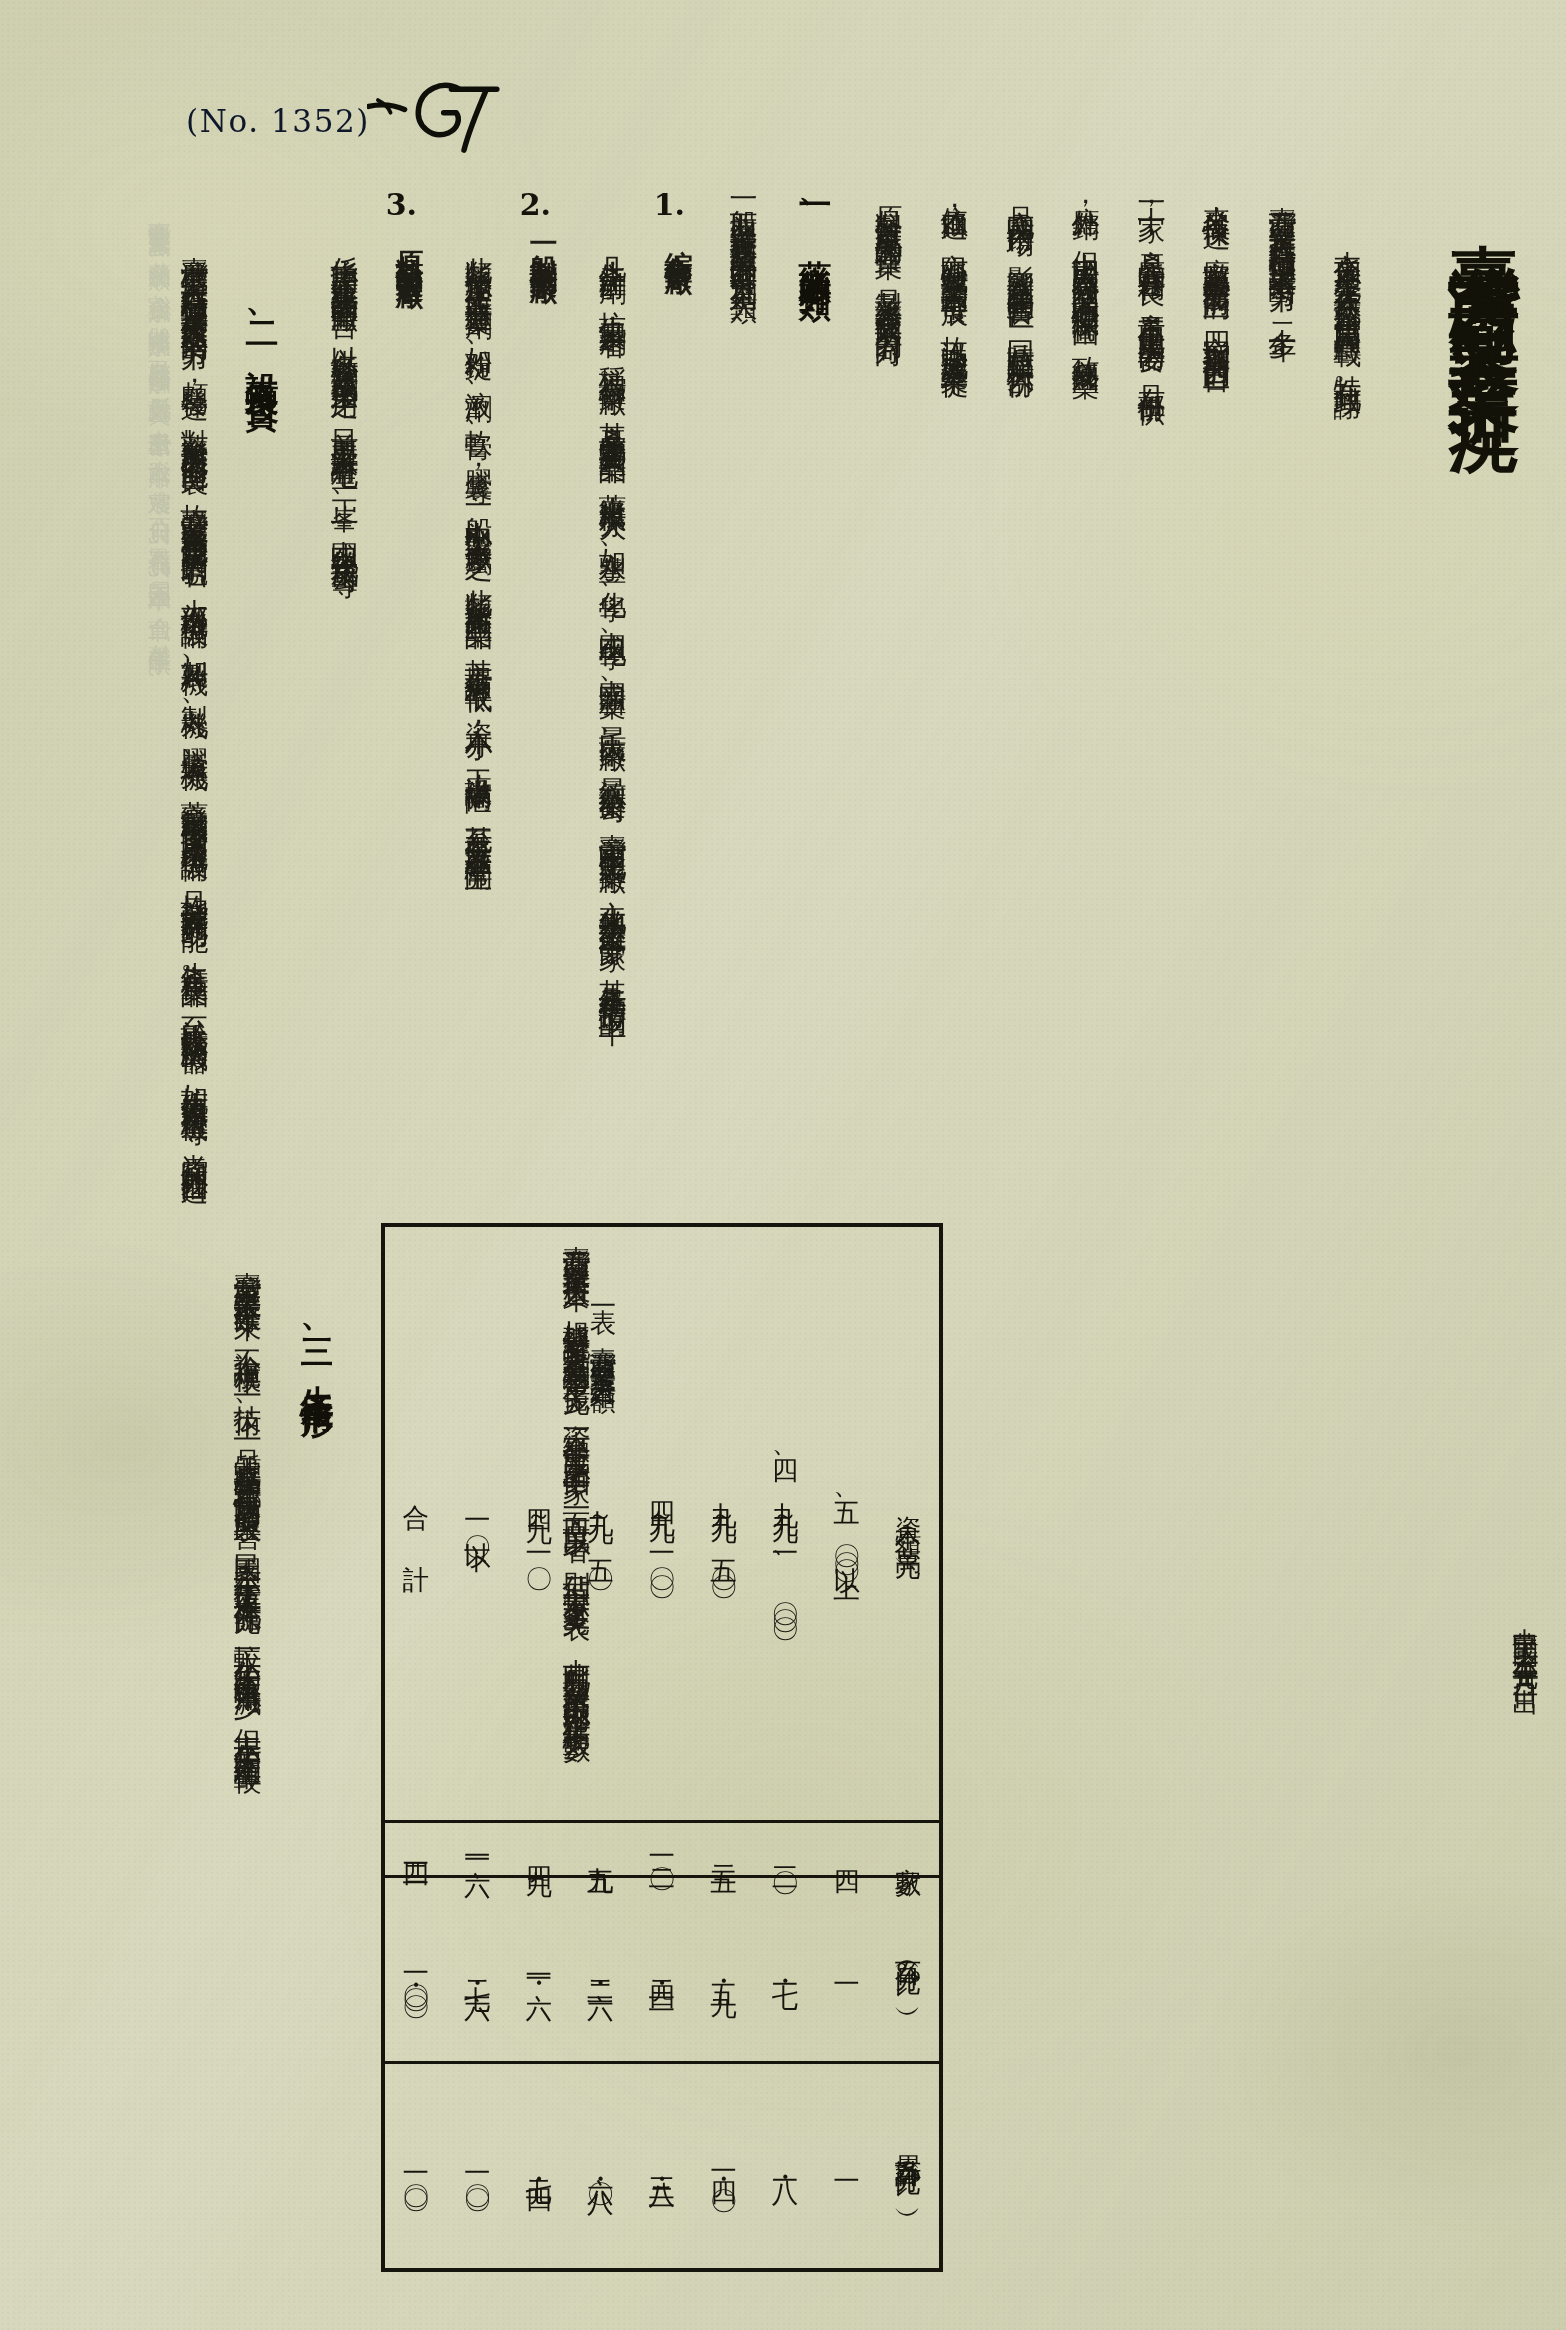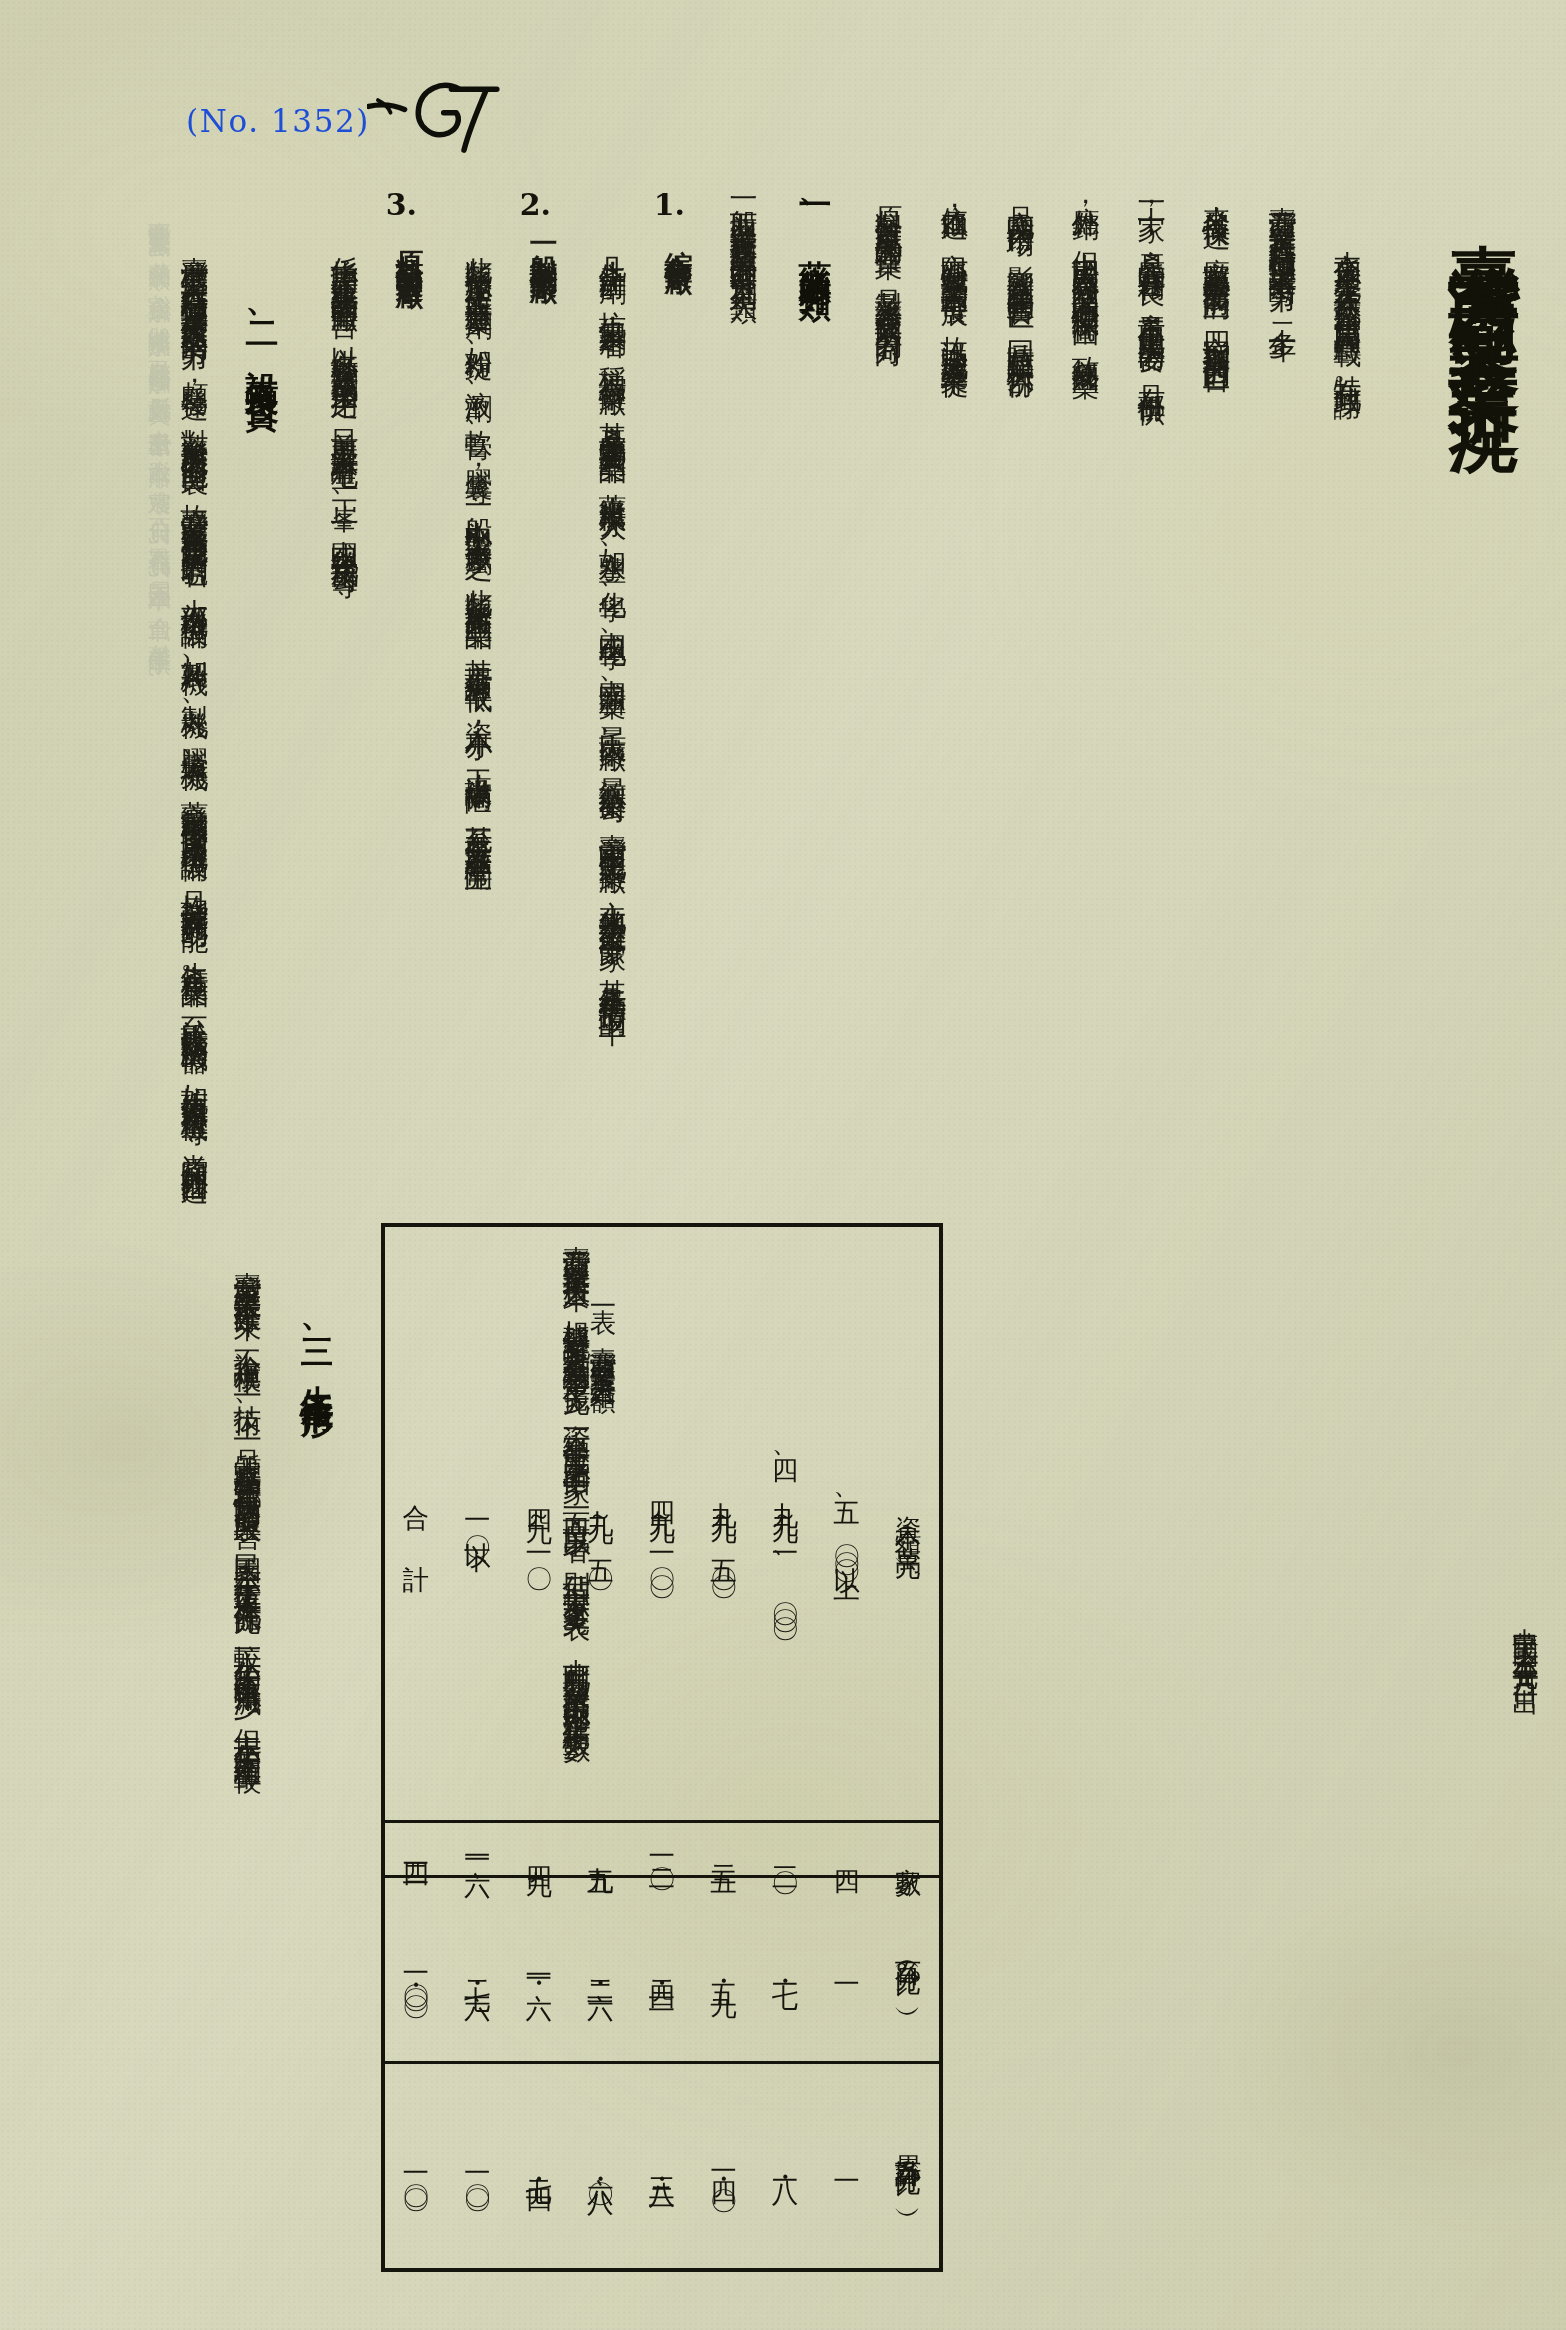--- a/index.html
+++ b/index.html
@@ -67,21 +67,21 @@
   .layer { position: absolute; inset: 0; }
 
   
   .cat-no {
     position: absolute;
     left: 186px;
     top: 103px;
     font-family: "DejaVu Serif", "Liberation Serif", serif;
     font-size: 31px;
     letter-spacing: 1.6px;
-    color: #1d4ed8;
+    color: #0f172a;
     white-space: nowrap;
   }
   .hand-mark {
     position: absolute;
     left: 367px;
     top: 72px;
     width: 133px;
     height: 86px;
     pointer-events: none;
   }

